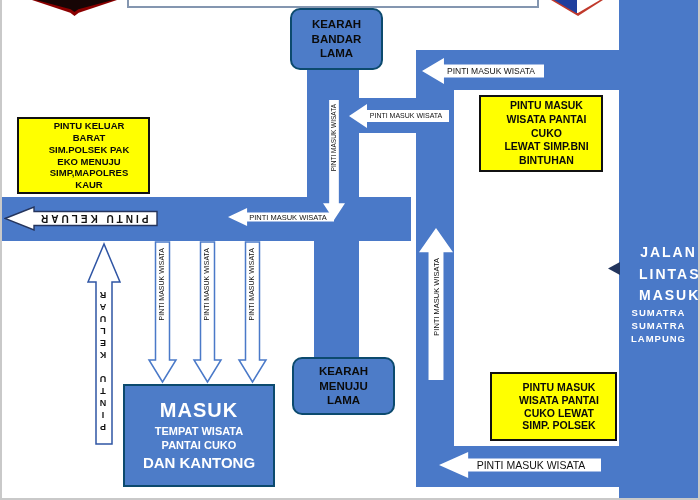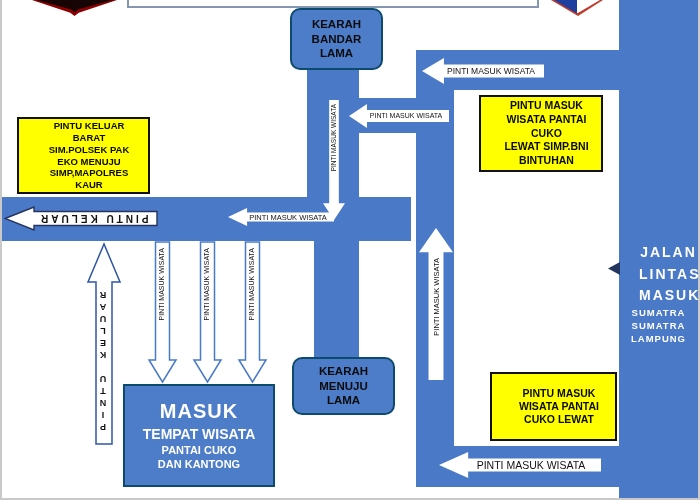--- a/index.html
+++ b/index.html
@@ -79,23 +79,23 @@
   </div>
 
   <div class="abs bluebox rounded" style="left:290px;top:357px;width:103px;height:58px;font-size:11.5px;line-height:1.3;">
     <div>KEARAH</div>
     <div>MENUJU</div>
     <div>LAMA</div>
   </div>
 
   <div class="abs bluebox" style="left:121px;top:384px;width:152px;height:103px;color:#fff;">
     <div style="font-size:20px;letter-spacing:1px;margin-bottom:2px;">MASUK</div>
-    <div style="font-size:14px;line-height:1.3;">TEMPAT WISATA</div>
+    <div style="font-size:11px;line-height:1.3;">TEMPAT WISATA</div>
     <div style="font-size:11px;line-height:1.3;">PANTAI CUKO</div>
-    <div style="font-size:11px;line-height:1.3;">DAN KANTONG</div>
+    <div style="font-size:15px;line-height:1.3;">DAN KANTONG</div>
   </div>
 
   <div class="abs yellowbox" style="left:15px;top:117px;width:133px;height:77px;font-size:9.5px;line-height:1.25;">
     <div>PINTU KELUAR</div>
     <div>BARAT</div>
     <div>SIM.POLSEK PAK</div>
     <div>EKO MENUJU</div>
     <div>SIMP,MAPOLRES</div>
     <div>KAUR</div>
   </div>
@@ -105,20 +105,21 @@
     <div>WISATA PANTAI</div>
     <div>CUKO</div>
     <div>LEWAT SIMP.BNI</div>
     <div>BINTUHAN</div>
   </div>
 
   <div class="abs yellowbox" style="left:488px;top:372px;width:127px;height:69px;font-size:10.5px;line-height:1.22;">
     <div>PINTU  MASUK</div>
     <div>WISATA PANTAI</div>
     <div>CUKO LEWAT</div>
+    <div>SIMP. POLSEK</div>
   </div>
 
   <div class="abs" style="left:420px;top:58px;width:122px;height:26px;">
     <div class="whitearrow arr-left abs" style="left:0;top:0;width:100%;height:100%;"></div>
     <span class="atext atext-h" style="top:8px;left:18px;right:2px;font-size:8.5px;">PINTI MASUK WISATA</span>
   </div>
 
   <div class="abs" style="left:347px;top:104px;width:100px;height:24px;">
     <div class="whitearrow arr-left abs" style="left:0;top:0;width:100%;height:100%;"></div>
     <span class="atext atext-h" style="top:8px;left:16px;right:2px;font-size:7px;">PINTI MASUK WISATA</span>

